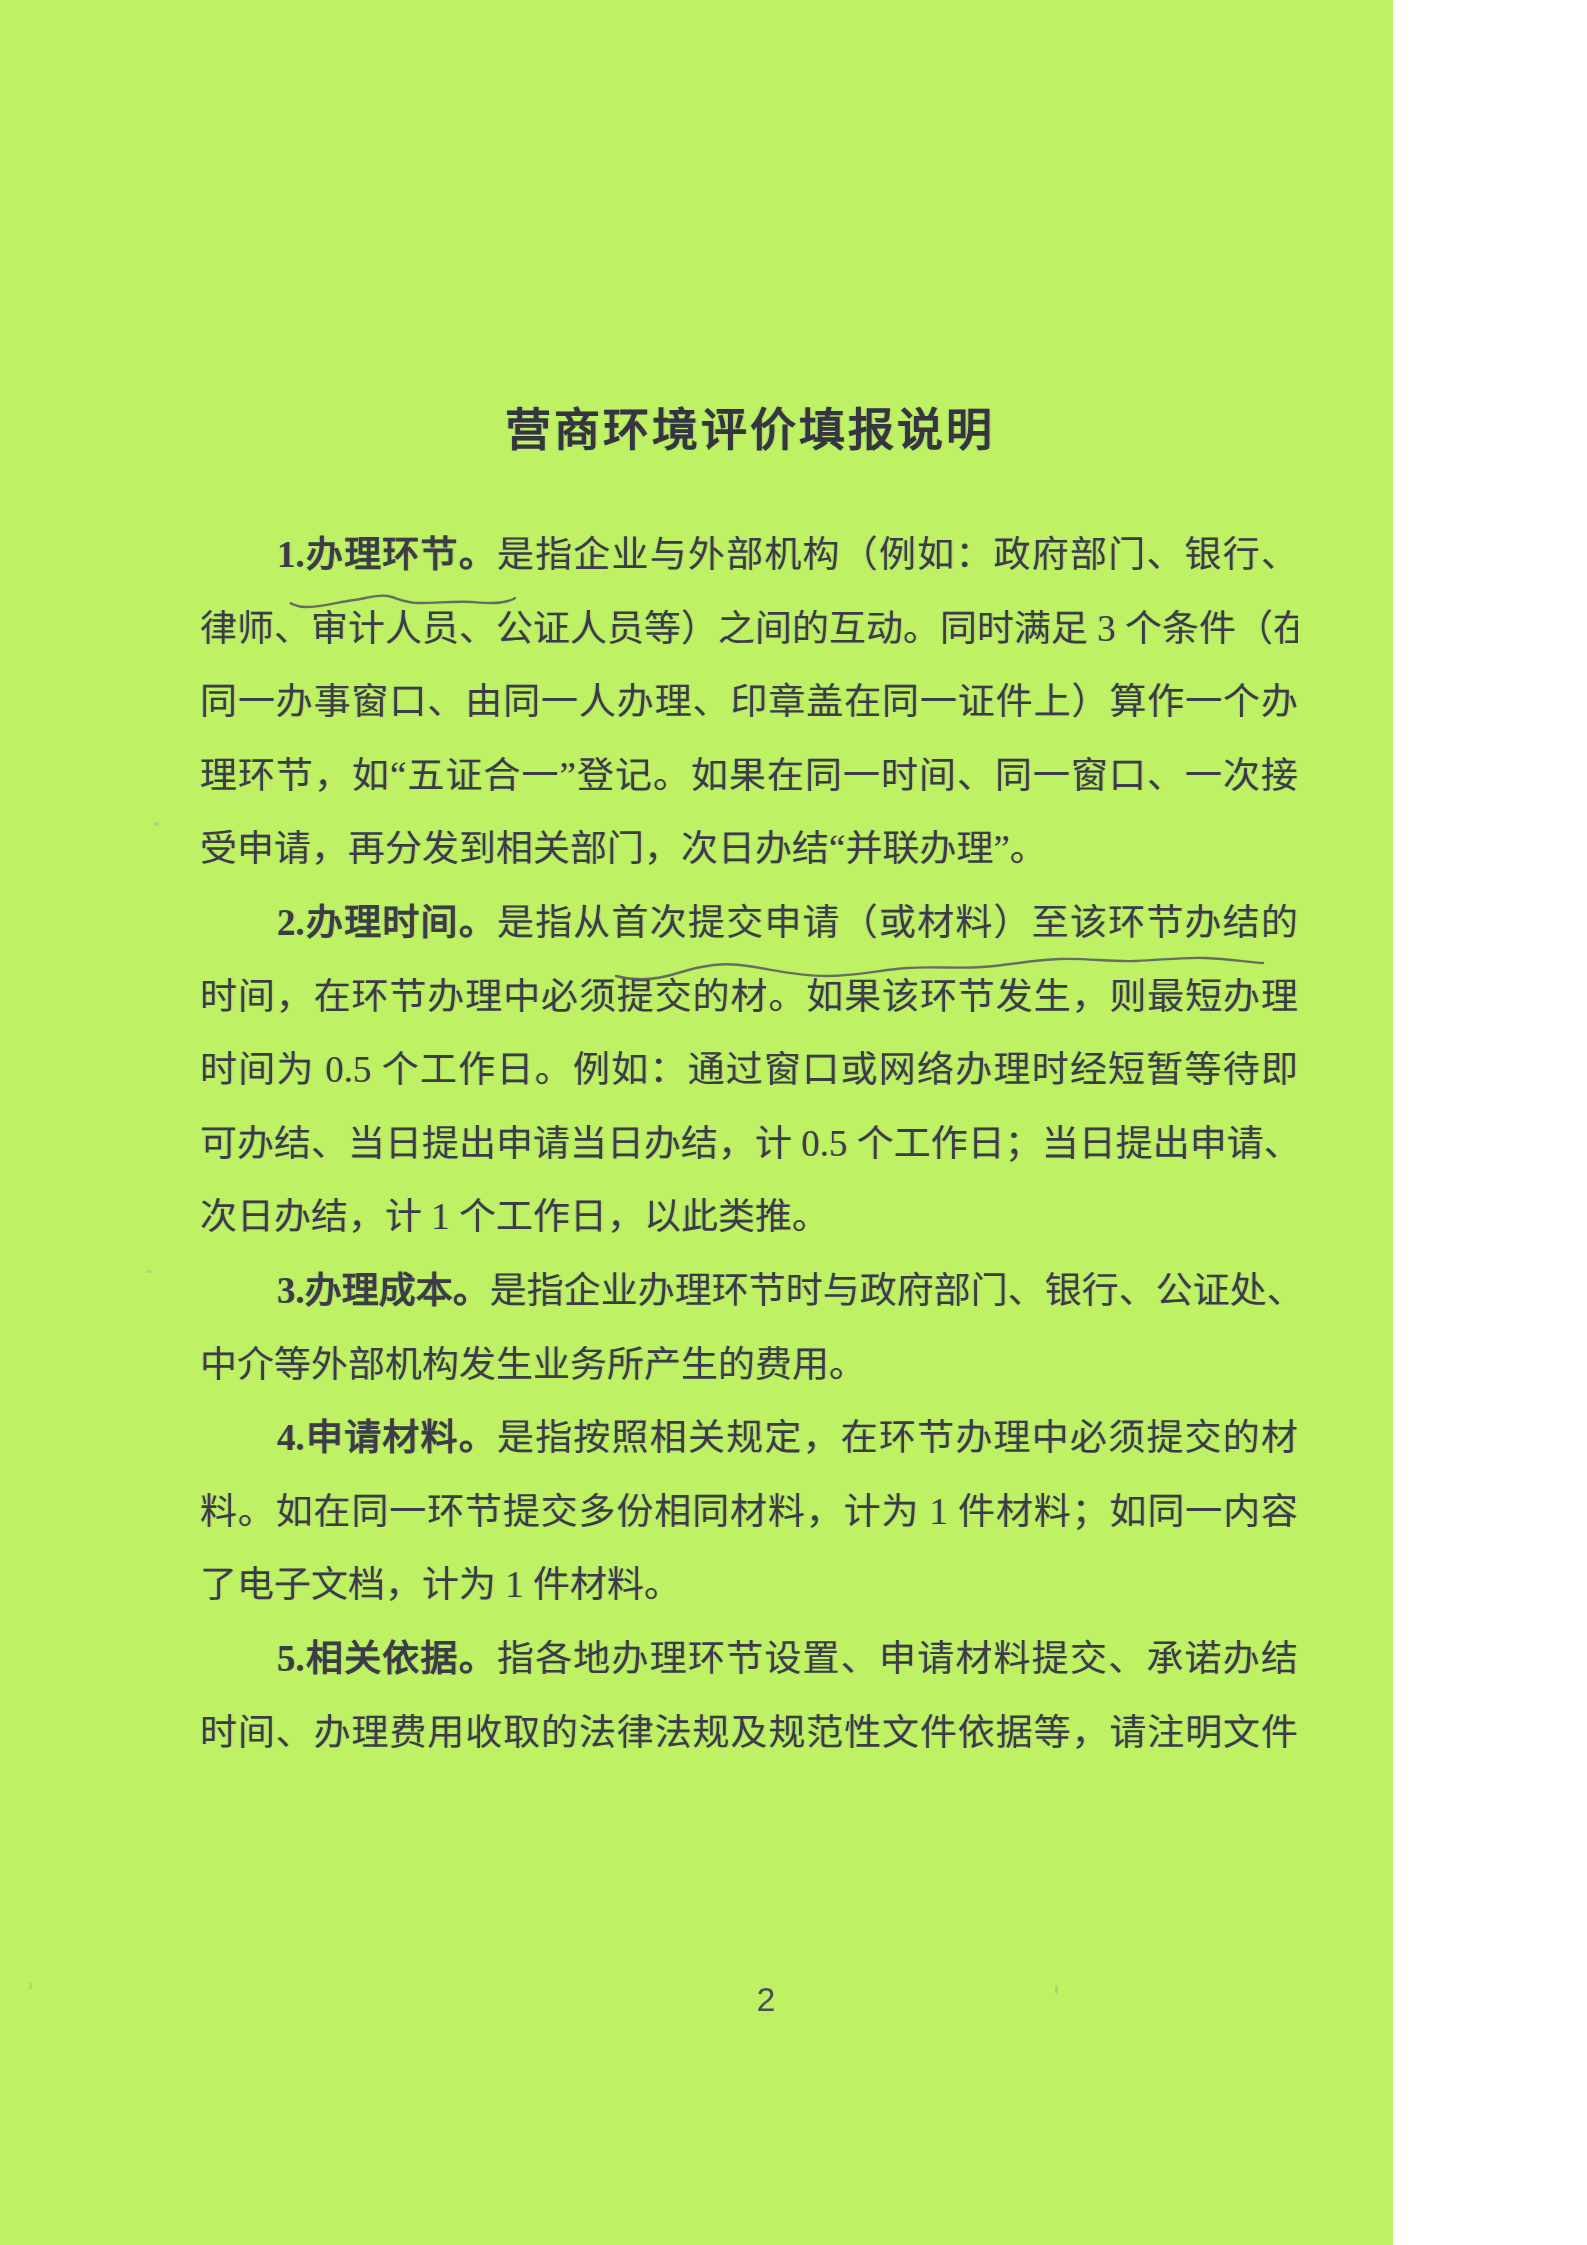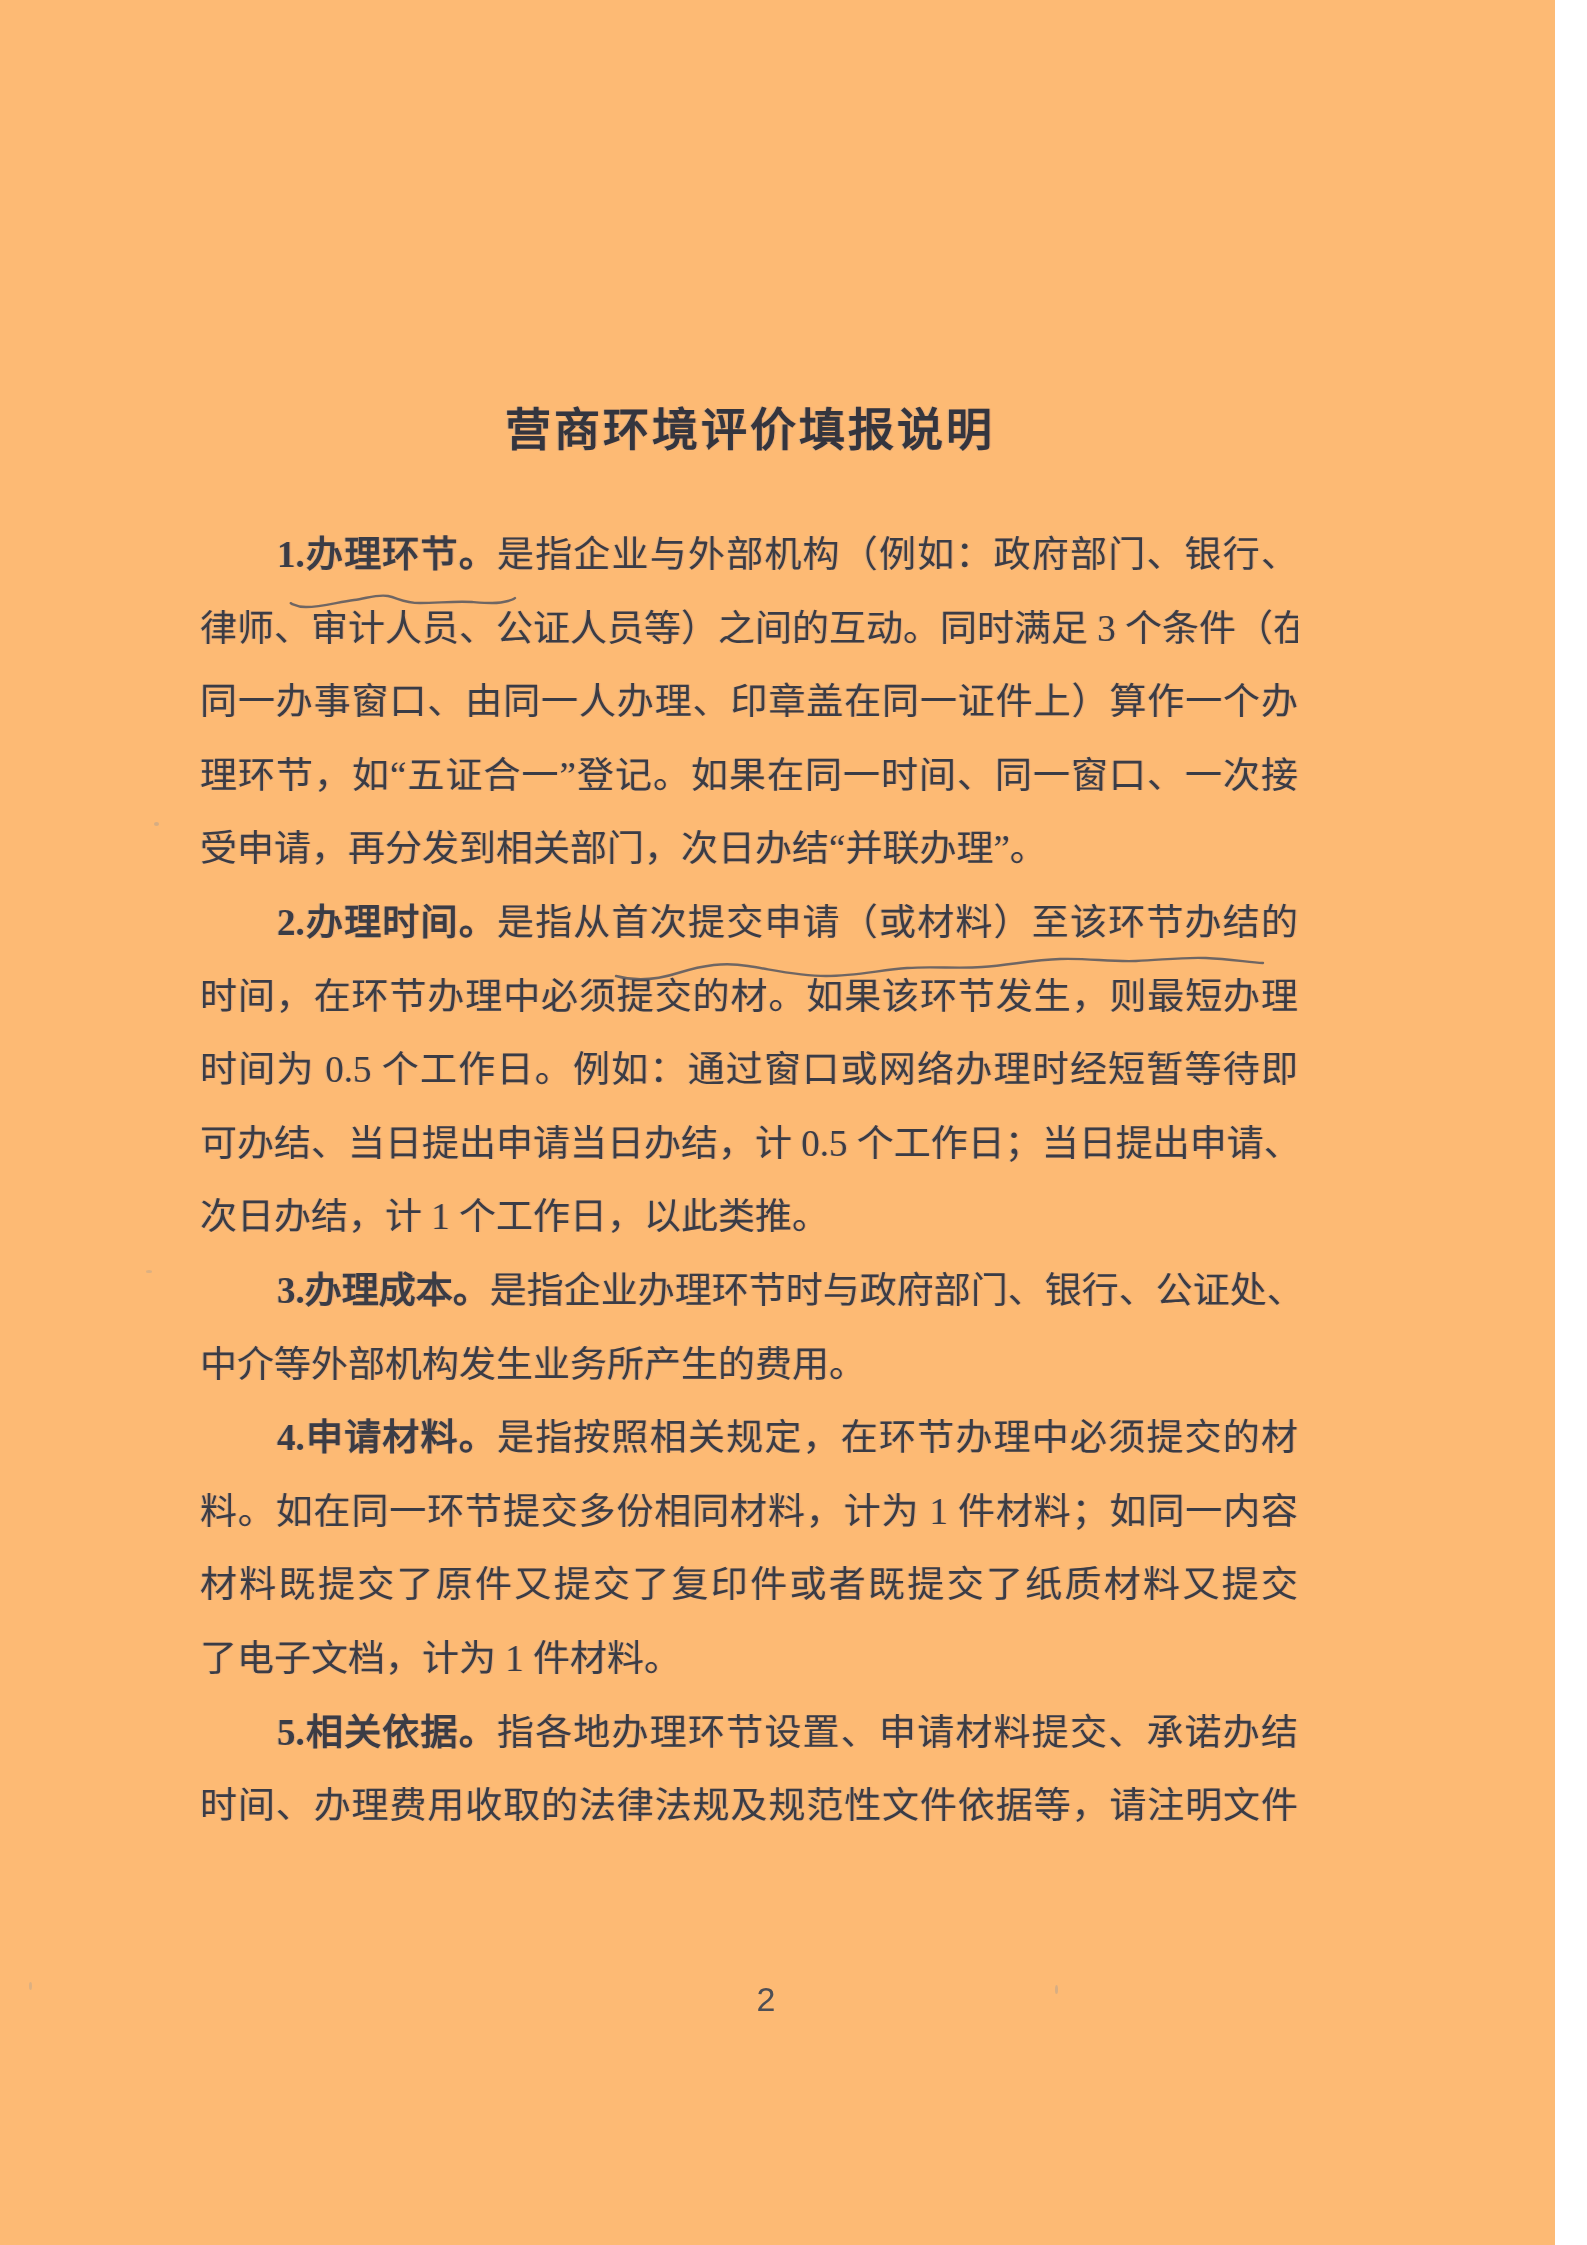--- a/index.html
+++ b/index.html
@@ -1,21 +1,21 @@
 <!DOCTYPE html>
 <html lang="zh-CN"><head>
 <meta charset="utf-8">
 <title>Document</title>
 <style>
   html, body { margin: 0; padding: 0; background: #ffffff; }
   .page {
     position: relative;
-    width: 1555px;
+    width: 1393px;
     height: 2245px;
-    background: #fdba74;
+    background: #bef264;
     overflow: hidden;
     font-family: "Liberation Serif", serif;
   }
   .title {
     position: absolute;
     top: 393px;
     left: 0;
     width: 1500px;
     margin: 0;
     text-align: center;
@@ -98,21 +98,20 @@
     </div>
 
     <div class="para">
       <div class="line full indent"><span class="hd">3.办理成本。</span><span>是指企业办理环节时与政府部门、银行、公证处、</span></div>
       <div class="line short">中介等外部机构发生业务所产生的费用。</div>
     </div>
 
     <div class="para">
       <div class="line full indent"><span class="hd">4.申请材料。</span><span>是指按照相关规定，在环节办理中必须提交的材</span></div>
       <div class="line full">料。如在同一环节提交多份相同材料，计为 1 件材料；如同一内容</div>
-      <div class="line full">材料既提交了原件又提交了复印件或者既提交了纸质材料又提交</div>
       <div class="line short">了电子文档，计为 1 件材料。</div>
     </div>
 
     <div class="para">
       <div class="line full indent"><span class="hd">5.相关依据。</span><span>指各地办理环节设置、申请材料提交、承诺办结</span></div>
       <div class="line full">时间、办理费用收取的法律法规及规范性文件依据等，请注明文件</div>
     </div>
 
   </div>
 

